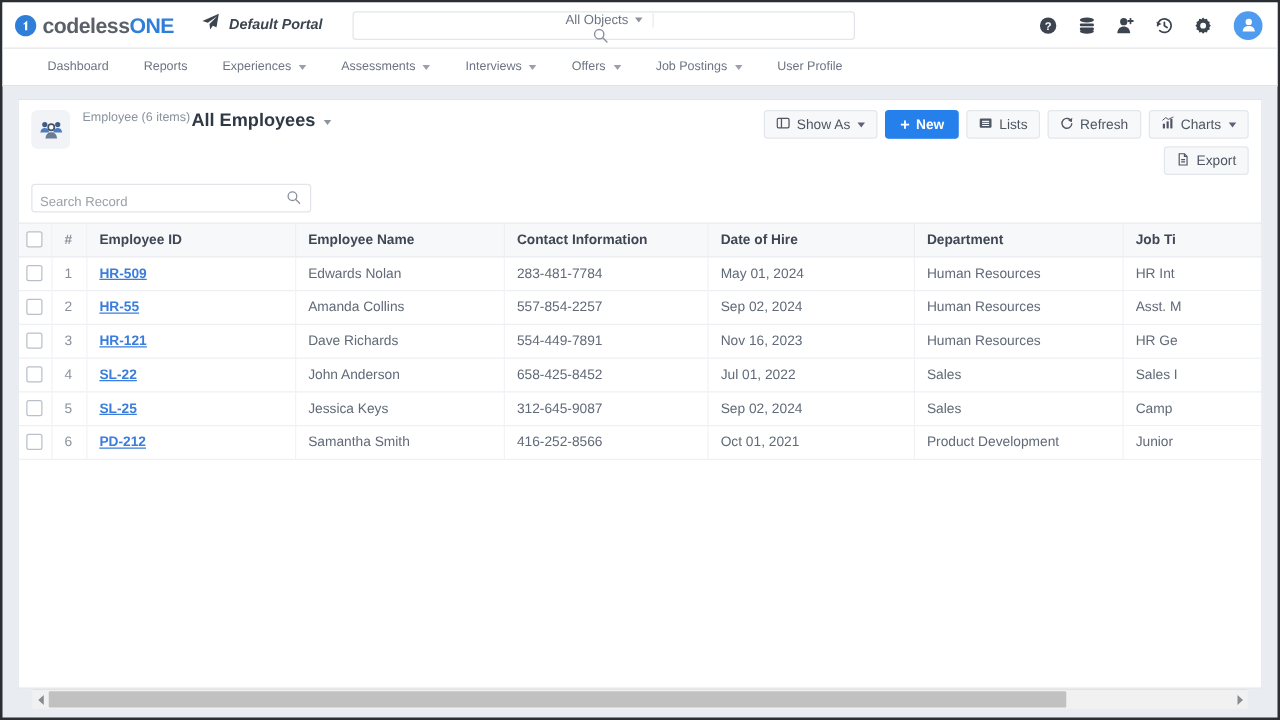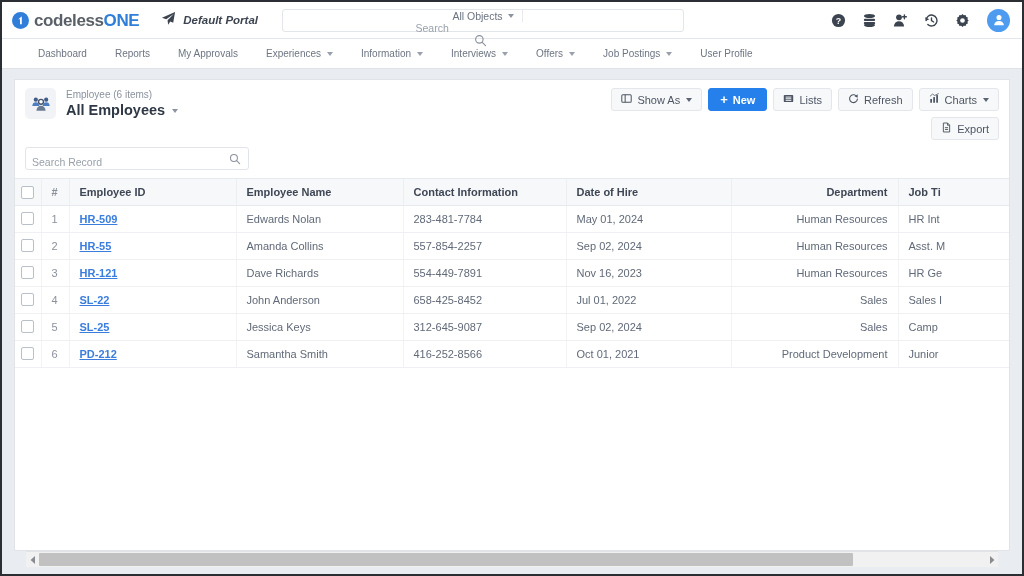--- a/index.html
+++ b/index.html
@@ -203,21 +203,21 @@
   .obj-icon {
     width: 31px; height: 31px;
     border-radius: 5px;
     background: #f1f3f7;
     display: flex;
     align-items: center;
     justify-content: center;
     margin-right: 10px;
     flex: 0 0 auto;
   }
-  .titleblock { display: flex; flex-direction: column; gap: 1px; padding-top: 1px;}
+  .titleblock { display: flex; flex-direction: row; gap: 1px; padding-top: 1px;}
   .sub-title { font-size: 10px; color: #8a929e; line-height: 12px; }
   .main-title-row { display: flex; align-items: center; gap: 7px; }
   .main-title { font-size: 14.5px; color: #2f3845; font-weight: bold; line-height: 17px; }
 
   .headbtns {
     margin-left: auto;
     display: flex;
     flex-direction: column;
     align-items: flex-end;
     gap: 6px;
@@ -311,21 +311,21 @@
     overflow: hidden;
     background: #fff;
   }
   table.grid td.num, table.grid th.num { color: #8a919d; }
   table.grid .cb-col { width: 26px; padding: 0; text-align: center; }
   table.grid .idx-col { width: 28px; }
   table.grid .id-col { width: 167px; }
   table.grid .name-col { width: 167px; }
   table.grid .contact-col { width: 163px; }
   table.grid .hire-col { width: 165px; }
-  table.grid .dept-col { width: 167px; text-align: right; }
+  table.grid .dept-col { width: 167px; }
   table.grid .job-col { width: 175px; }
   .cb {
     width: 11px; height: 11px;
     border: 1px solid #b9c0ca;
     border-radius: 2px;
     display: inline-block;
     background: #fff;
     vertical-align: middle;
   }
   .idlink {
@@ -387,21 +387,20 @@
         </svg>
       </span>
       <span class="portal-label">Default Portal</span>
     </div>
 
     <div class="searchwrap">
       <div class="obj-select">
         <span>All Objects</span>
         <span class="caret"></span>
       </div>
-      <input class="search-inp" value="" placeholder="Search" style="">
       <span class="search-btn">
         <svg width="13" height="13" viewBox="0 0 16 16" fill="none" stroke="#8a919d" stroke-width="1.4">
           <circle cx="6.6" cy="6.6" r="4.6"></circle>
             <line x1="10.2" y1="10.2" x2="14.2" y2="14.2" stroke-linecap="round"></line>
         </svg>
       </span>
     </div>
 
     <div class="topicons">
       <span class="ticon">
@@ -449,28 +448,25 @@
   </div>
 
   <div class="navbar">
     <div class="navitem">
       <span>Dashboard</span>
     </div>
     <div class="navitem">
       <span>Reports</span>
     </div>
     <div class="navitem">
-      <span>My Approvals</span>
-    </div>
-    <div class="navitem">
       <span>Experiences</span>
       <span class="caret"></span>
     </div>
     <div class="navitem">
-      <span>Information</span>
+      <span>Assessments</span>
       <span class="caret"></span>
     </div>
     <div class="navitem">
       <span>Interviews</span>
       <span class="caret"></span>
     </div>
     <div class="navitem">
       <span>Offers</span>
       <span class="caret"></span>
     </div>

